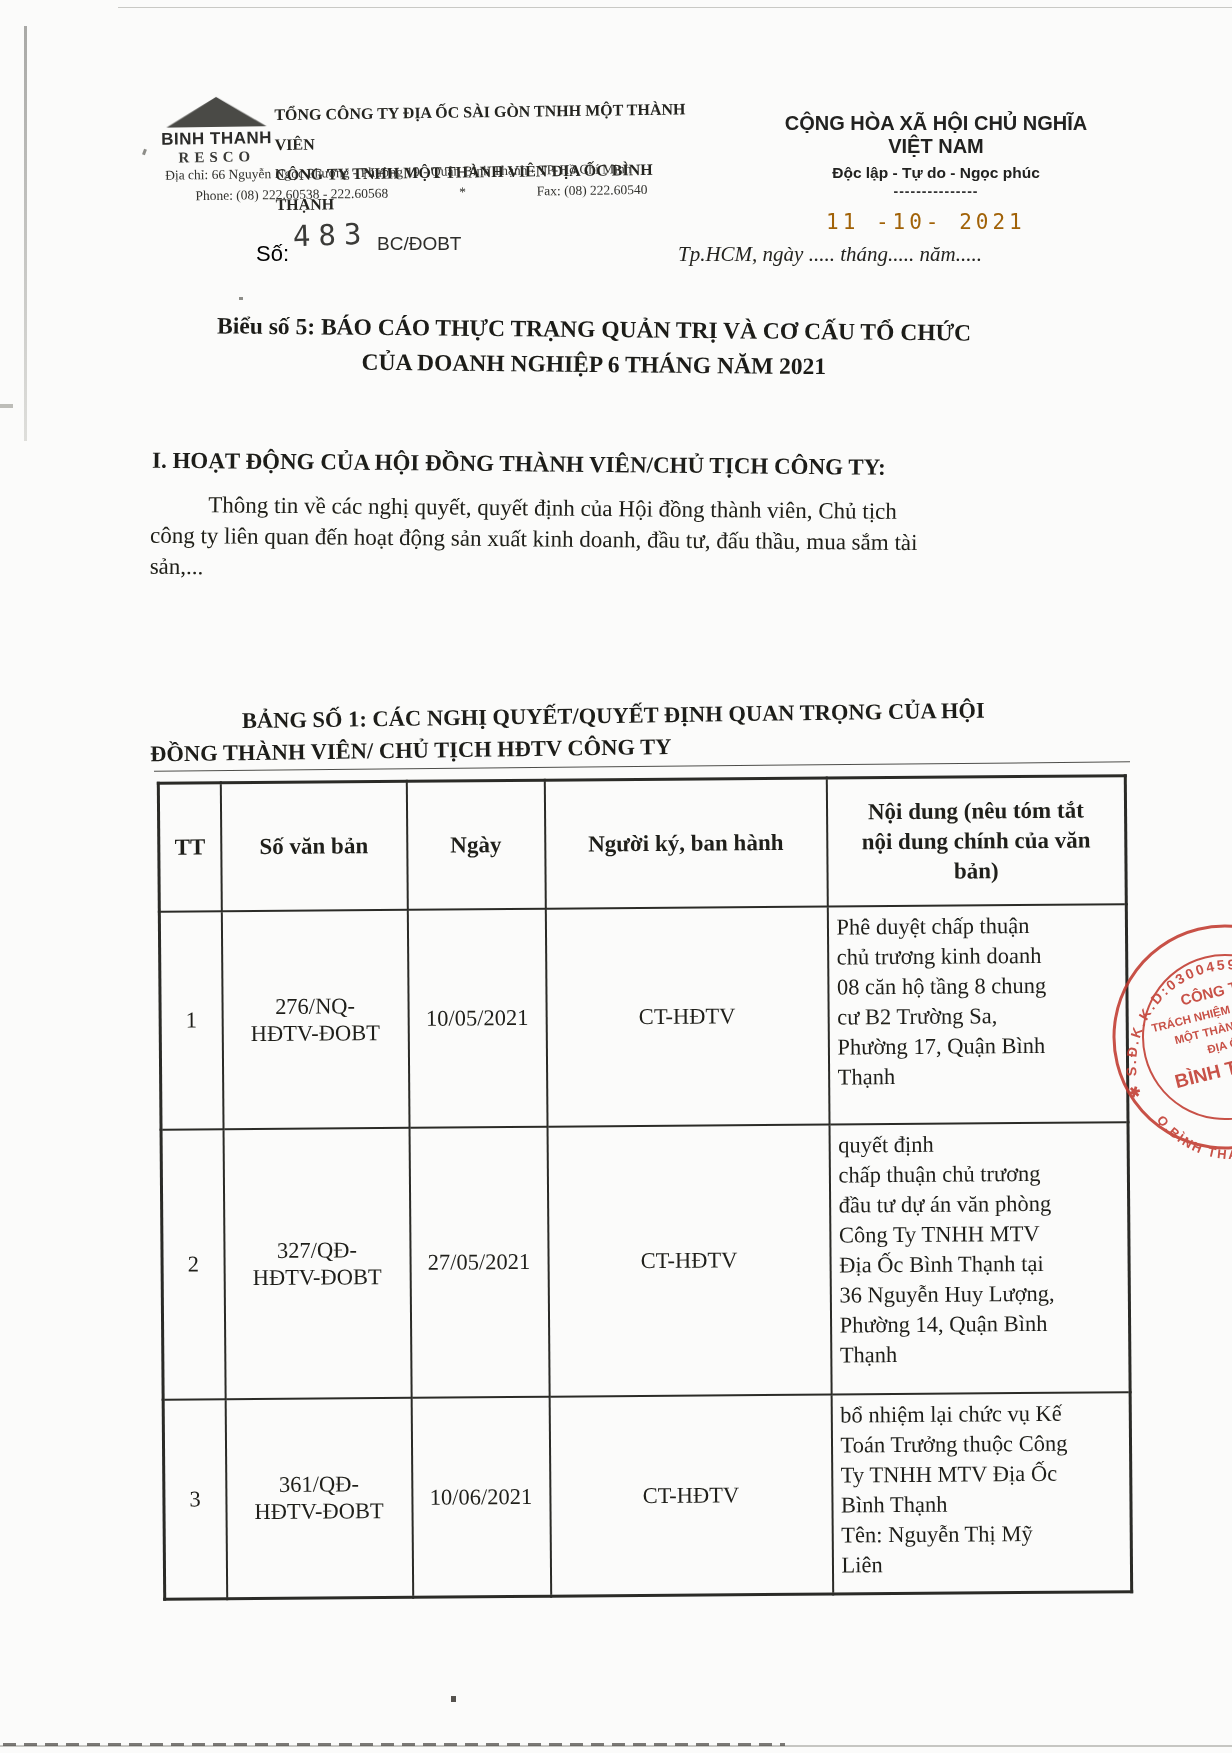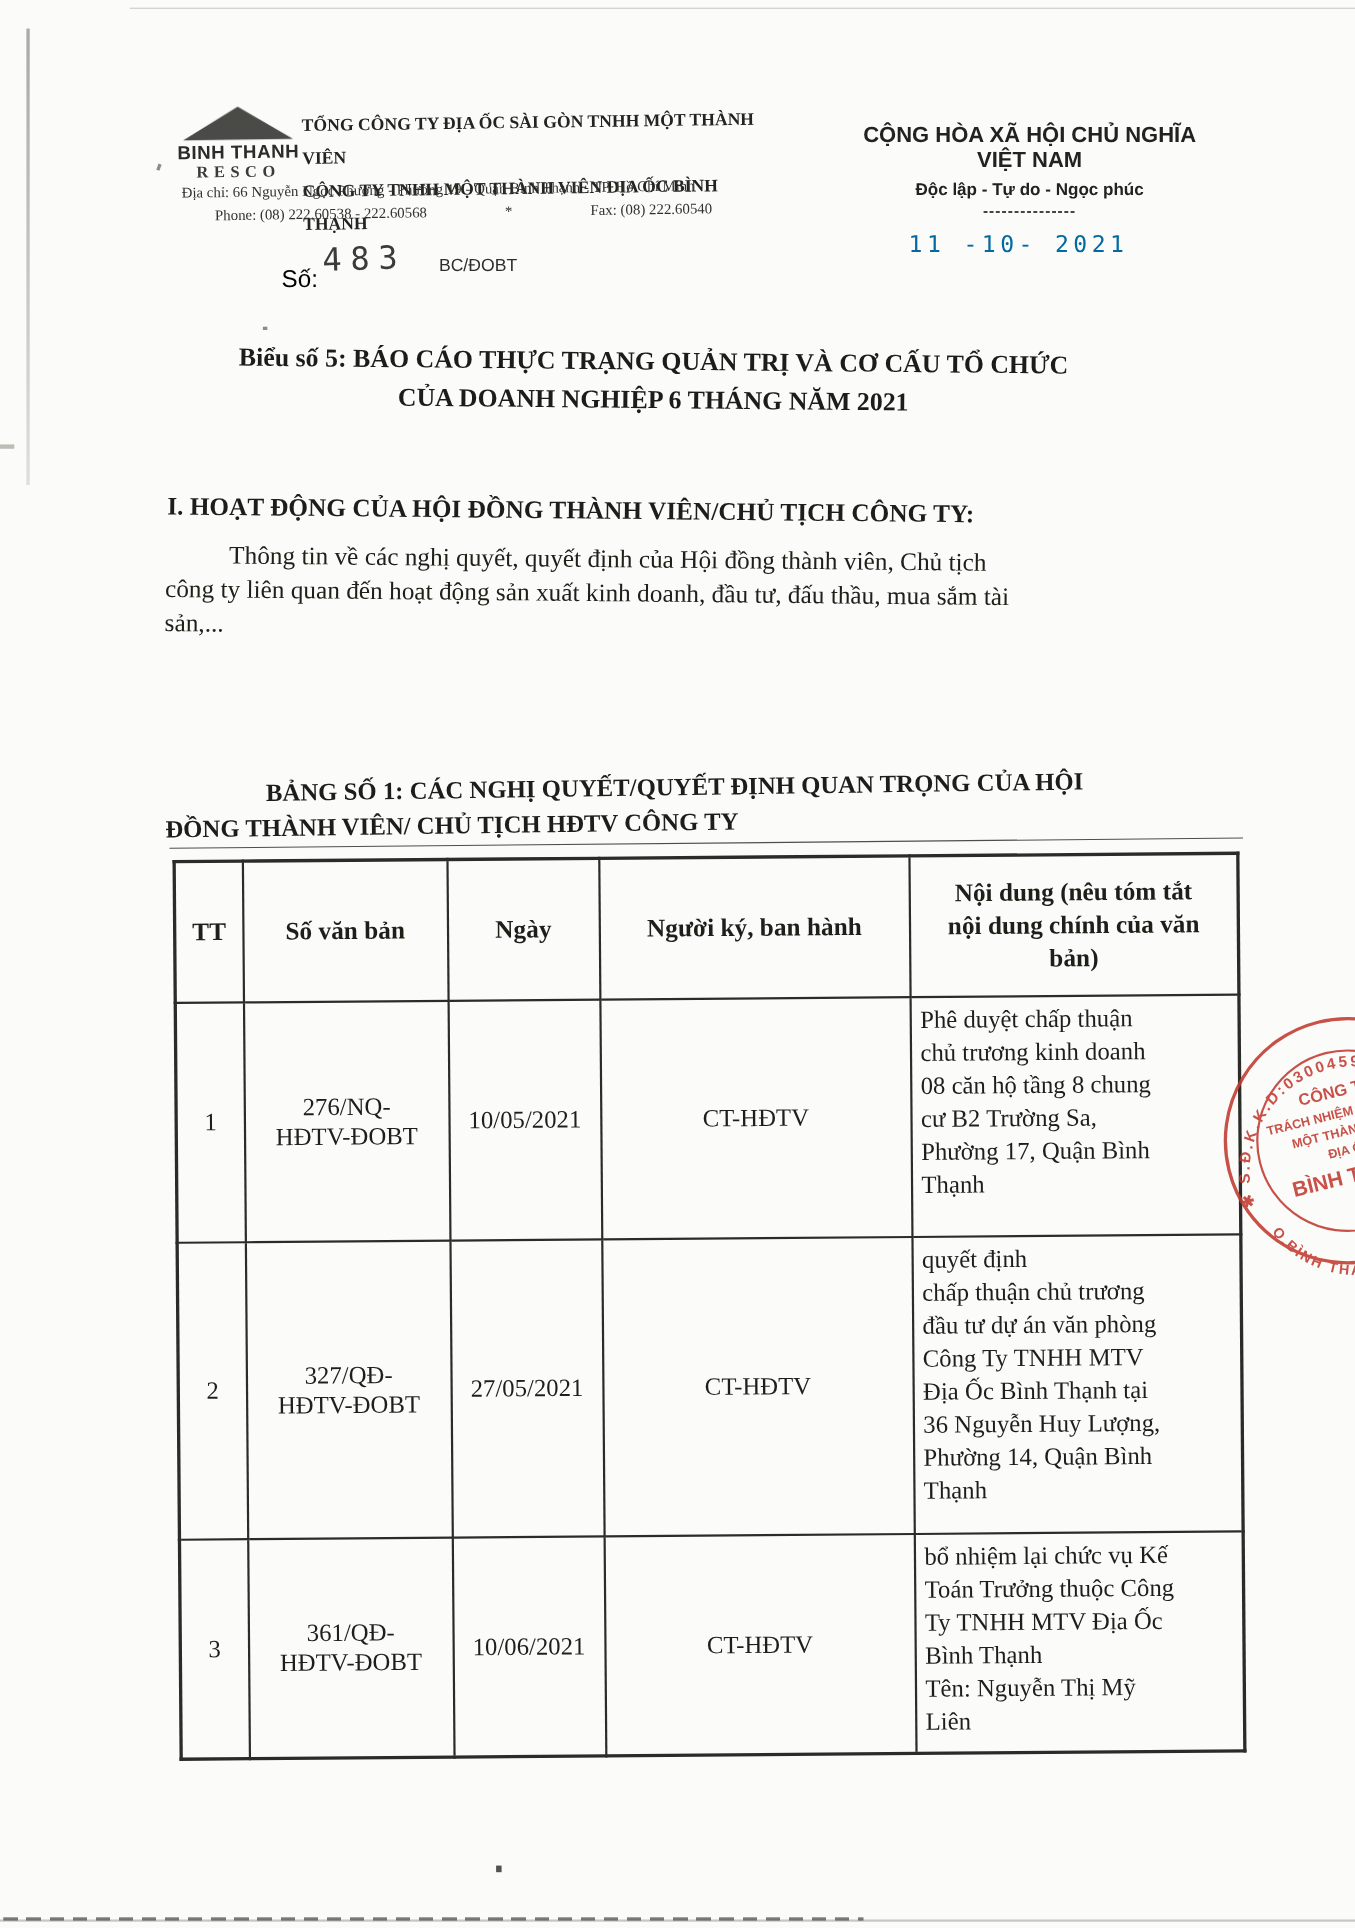--- a/index.html
+++ b/index.html
@@ -37,24 +37,24 @@
   .national{left:768px;top:112px;width:336px;text-align:center;
     font-family:"Liberation Sans",sans-serif;color:#222220;}
   .nat1{font-weight:bold;font-size:20px;}
   .nat2{font-weight:bold;font-size:15.5px;margin-top:6px;}
   .nat-div{font-weight:bold;font-size:14px;letter-spacing:1px;margin-top:1px;color:#333;}
   
   .so-label{left:256px;top:241px;font-family:"Liberation Sans",sans-serif;
     font-size:22px;color:#000000;}
   .so-number{left:293px;top:218px;font-family:"DejaVu Sans Mono",monospace;
     font-size:29px;letter-spacing:8px;color:#3b3b38;transform:rotate(-2deg);}
-  .so-suffix{left:399px;top:233px;font-family:"Liberation Sans",sans-serif;
-    font-size:16px;color:#2e2e2b;}
+  .so-suffix{left:377px;top:233px;font-family:"Liberation Sans",sans-serif;
+    font-size:19px;color:#2e2e2b;}
   .date-stamp{left:826px;top:210px;font-family:"DejaVu Sans Mono",monospace;
-    font-size:21px;letter-spacing:4px;color:#0369a1;}
+    font-size:21px;letter-spacing:4px;color:#a16207;}
   .place-date{left:678px;top:242px;width:410px;font-style:italic;
     font-size:21px;color:#242420;}
   
   .doc-title{left:160px;top:312px;width:868px;text-align:center;font-weight:bold;
     font-size:23.5px;line-height:35px;transform:rotate(0.55deg);color:#1c1c18;}
   .sec-heading{left:152px;top:452px;width:890px;font-weight:bold;font-size:23px;
     transform:rotate(0.55deg);color:#1d1d19;}
   .sec-paragraph{left:150px;top:493px;width:892px;font-size:23px;line-height:31px;
     text-indent:58px;transform:rotate(0.55deg);color:#202019;}
   .tbl-caption{left:150px;top:700px;width:912px;font-weight:bold;font-size:22.5px;
@@ -108,20 +108,21 @@
     <div class="nat1">CỘNG HÒA XÃ HỘI CHỦ NGHĨA VIỆT NAM</div>
     <div class="nat2">Độc lập - Tự do - Ngọc phúc</div>
     <div class="nat-div">---------------</div>
   </div>
 
   <div class="abs so-label">Số:</div>
   <div class="abs so-number">483</div>
   <div class="abs so-suffix">BC/ĐOBT</div>
 
   <div class="abs date-stamp">11 -10- 2021</div>
+  <div class="abs place-date">Tp.HCM, ngày ..... tháng..... năm.....</div>
 
   <div class="abs doc-title">
     <div>Biểu số 5: BÁO CÁO THỰC TRẠNG QUẢN TRỊ VÀ CƠ CẤU TỔ CHỨC</div>
     <div>CỦA DOANH NGHIỆP 6 THÁNG NĂM 2021</div>
   </div>
 
   <div class="abs sec-heading">I. HOẠT ĐỘNG CỦA HỘI ĐỒNG THÀNH VIÊN/CHỦ TỊCH CÔNG TY:</div>
   <div class="abs sec-paragraph preline">Thông tin về các nghị quyết, quyết định của Hội đồng thành viên, Chủ tịch
 công ty liên quan đến hoạt động sản xuất kinh doanh, đầu tư, đấu thầu, mua sắm tài
 sản,...</div>

